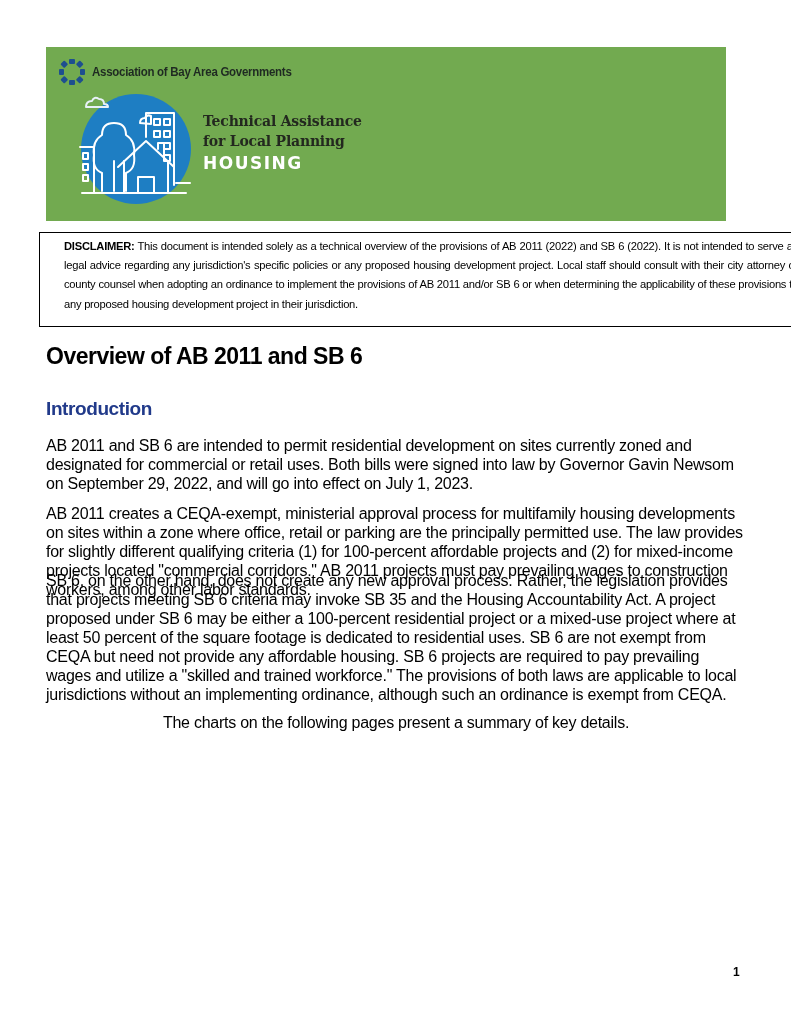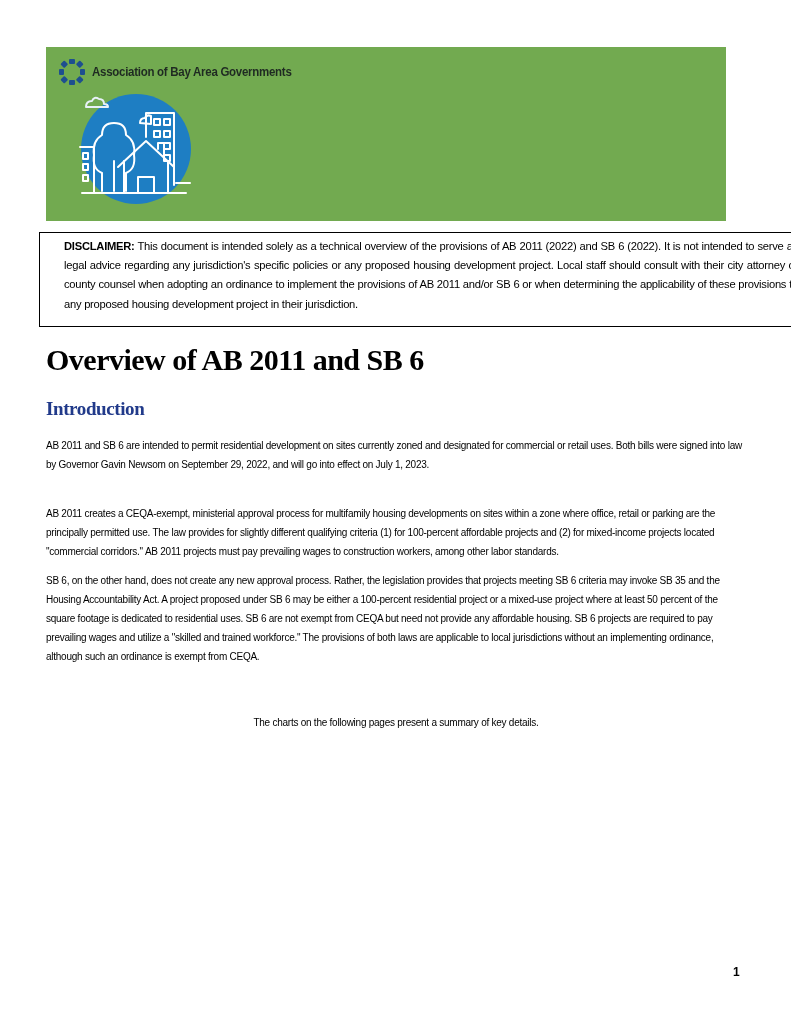--- a/index.html
+++ b/index.html
@@ -18,27 +18,27 @@
                line-height: 20px; letter-spacing: -0.2px; white-space: nowrap; font-weight: bold; }
     .ta-housing { font-family: "DejaVu Sans", sans-serif; font-weight: bold; font-size: 17px;
                   color: #ffffff; letter-spacing: 1.5px; margin-top: 2px; }
 
     .disclaimer { position: absolute; left: 39px; top: 232px; width: 766px; height: 95px;
                   border: 1.5px solid #000; box-sizing: border-box; padding: 4px 6px 0 24px;
                   font-family: "Liberation Sans", sans-serif; font-size: 11.2px; line-height: 19.2px;
                   text-align: justify; letter-spacing: -0.25px; }
     .disclaimer b { font-weight: bold; }
 
-    .h1 { position: absolute; left: 46px; top: 343px; font-family: Liberation Serif, serif;
-          font-weight: bold; font-size: 30px; letter-spacing: -0.5px; color: #000; white-space: nowrap; }
-    .h2 { position: absolute; left: 46px; top: 398px; font-family: Liberation Serif, serif;
+    .h1 { position: absolute; left: 46px; top: 343px; font-family: Liberation Sans, sans-serif;
+          font-weight: bold; font-size: 23px; letter-spacing: -0.5px; color: #000; white-space: nowrap; }
+    .h2 { position: absolute; left: 46px; top: 398px; font-family: Liberation Sans, sans-serif;
           font-weight: bold; font-size: 19px; color: #213a8a; letter-spacing: -0.4px; white-space: nowrap; }
 
     .para { position: absolute; left: 46px; width: 700px; font-family: "Liberation Sans", sans-serif;
-            font-size: 10px; line-height: 19px; letter-spacing: -0.25px; margin: 0; color: #000; }
+            font-size: 16px; line-height: 19px; letter-spacing: -0.25px; margin: 0; color: #000; }
     .p1 { top: 436px; }
     .p2 { top: 504px; }
     .p3 { top: 571px; }
     .p4 { top: 713px; text-align: center; }
 
     .page-num { position: absolute; left: 733px; top: 965px; font-family: "Liberation Sans", sans-serif;
                 font-weight: bold; font-size: 12px; }
   </style>
 </head>
 <body>
@@ -87,20 +87,25 @@
       <rect x="88" y="56" width="6" height="6"></rect>
       <rect x="88" y="68" width="6" height="6"></rect>
 
       <path d="M64 36 q0 -5 5 -5 q2 -4 6 -2 v8 z"></path>
 
       <path d="M100 96 h14"></path>
       <path d="M6 106 h104"></path>
     </g>
   </svg>
 
+  <div class="ta-block">
+    <div class="ta-line">Technical Assistance</div>
+    <div class="ta-line">for Local Planning</div>
+    <div class="ta-housing">HOUSING</div>
+  </div>
 </div>
 
 <div class="disclaimer">
   <b>DISCLAIMER:</b><span> This document is intended solely as a technical overview of the provisions of AB 2011 (2022) and SB 6 (2022). It is not intended to serve as legal advice regarding any jurisdiction's specific policies or any proposed housing development project. Local staff should consult with their city attorney or county counsel when adopting an ordinance to implement the provisions of AB 2011 and/or SB 6 or when determining the applicability of these provisions to any proposed housing development project in their jurisdiction.</span>
 </div>
 
 <div class="h1">Overview of AB 2011 and SB 6</div>
 <div class="h2">Introduction</div>
 
 <p class="para p1">AB 2011 and SB 6 are intended to permit residential development on sites currently zoned and designated for commercial or retail uses. Both bills were signed into law by Governor Gavin Newsom on September 29, 2022, and will go into effect on July 1, 2023.</p>

